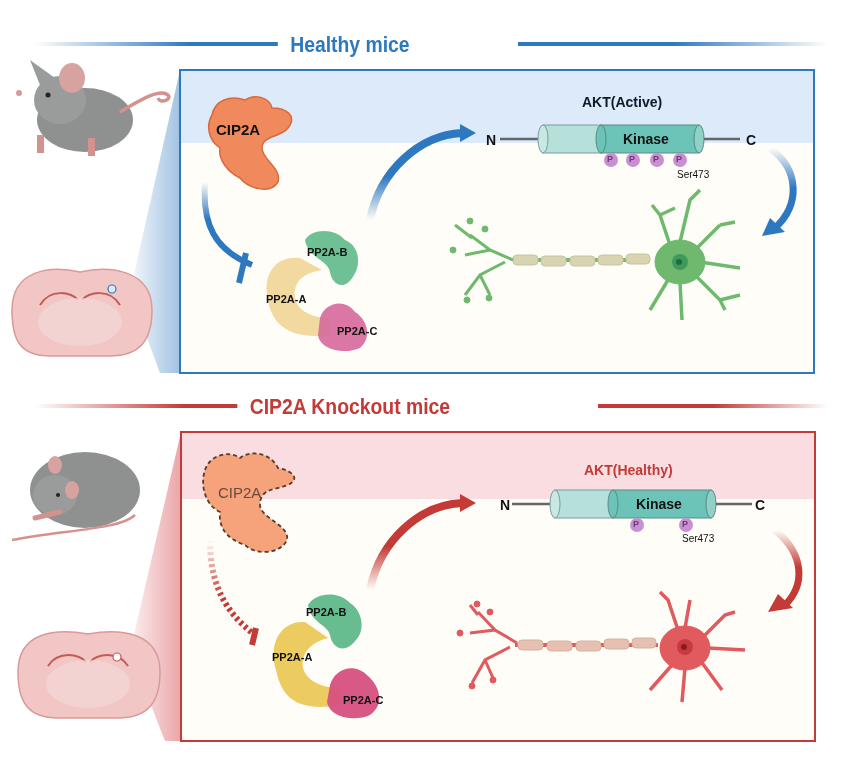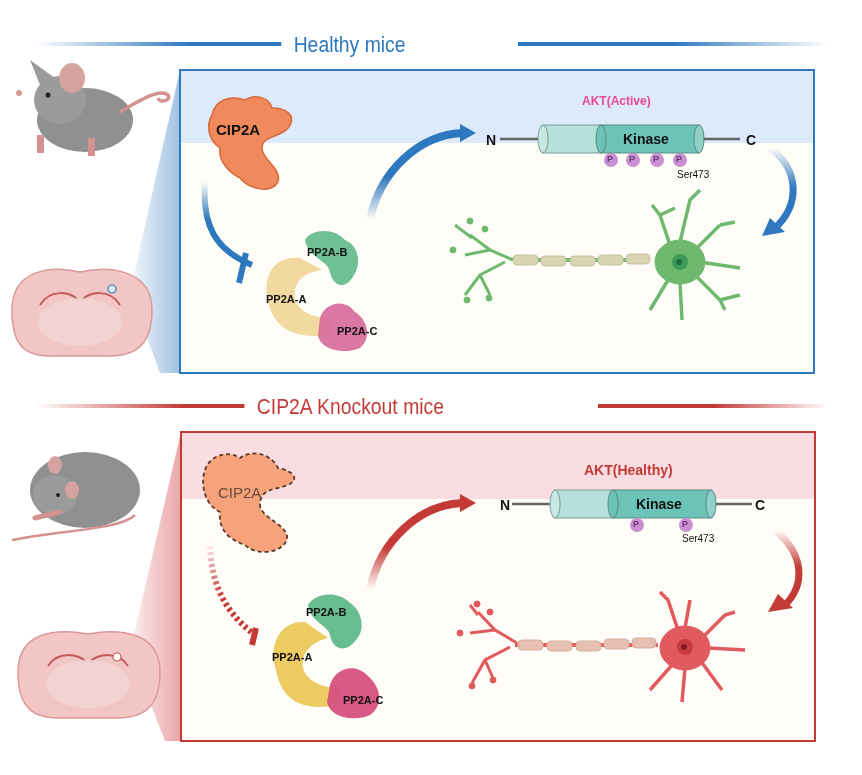--- a/index.html
+++ b/index.html
@@ -1,17 +1,17 @@
 <!DOCTYPE html>
 <html><head>
 <meta charset="utf-8">
 <style>
   html,body{margin:0;padding:0;background:#ffffff;}
   body{width:862px;height:775px;position:relative;overflow:hidden;font-family:"Liberation Sans",sans-serif;}
-  .section-title{position:absolute;left:0;width:700px;text-align:center;font-weight:normal;font-family:"Liberation Sans",sans-serif;}
+  .section-title{position:absolute;left:0;width:700px;text-align:center;font-weight:bold;font-family:"Liberation Sans",sans-serif;}
   .section-title span{background:#fff;padding:0 14px;display:inline-block;transform:scaleX(0.88);}
   .panel{position:absolute;box-sizing:border-box;overflow:hidden;}
   .band{position:absolute;left:0;top:0;width:100%;}
   .lbl{position:absolute;font-weight:bold;font-family:"Liberation Sans",sans-serif;color:#111;white-space:nowrap;}
   svg{position:absolute;overflow:visible;}
 </style>
 </head>
 <body>
 
 <svg width="862" height="775" style="left:0;top:0">
@@ -167,21 +167,21 @@
     <path d="M670 245 L660 215 L652 205 M680 242 L690 200 L700 190 M695 250 L720 225 M700 262 L740 268 M695 275 L720 300 L725 310 M680 282 L682 320 M668 280 L650 310 M660 215 L675 208 M720 225 L735 222 M720 300 L740 295" stroke-width="3.5" fill="none"></path>
     <circle cx="680" cy="262" r="8" fill="#3e9a5a" stroke="none"></circle>
     <circle cx="679" cy="262" r="3" fill="#1f6b3c" stroke="none"></circle>
   </g>
 </svg>
 
 <div class="lbl" style="left:216px;top:121px;font-size:15px;">CIP2A</div>
 <div class="lbl" style="left:307px;top:246px;font-size:11px;">PP2A-B</div>
 <div class="lbl" style="left:266px;top:293px;font-size:11px;">PP2A-A</div>
 <div class="lbl" style="left:337px;top:325px;font-size:11px;">PP2A-C</div>
-<div class="lbl" style="left:582px;top:94px;font-size:12px;color:#ec4899;">AKT(Active)</div>
+<div class="lbl" style="left:582px;top:94px;font-size:14px;color:#0f172a;">AKT(Active)</div>
 <div class="lbl" style="left:486px;top:132px;font-size:14px;">N</div>
 <div class="lbl" style="left:746px;top:132px;font-size:14px;">C</div>
 <div class="lbl" style="left:623px;top:131px;font-size:14px;">Kinase</div>
 <div class="lbl" style="left:607px;top:154px;font-size:9px;color:#6a3a7a;">P</div>
 <div class="lbl" style="left:629px;top:154px;font-size:9px;color:#6a3a7a;">P</div>
 <div class="lbl" style="left:653px;top:154px;font-size:9px;color:#6a3a7a;">P</div>
 <div class="lbl" style="left:676px;top:154px;font-size:9px;color:#6a3a7a;">P</div>
 <div class="lbl" style="left:677px;top:169px;font-size:10px;font-weight:normal;">Ser473</div>
 
 <div class="section-title" style="top:394px;font-size:22px;color:#c33a37;"><span>CIP2A Knockout mice</span></div>

